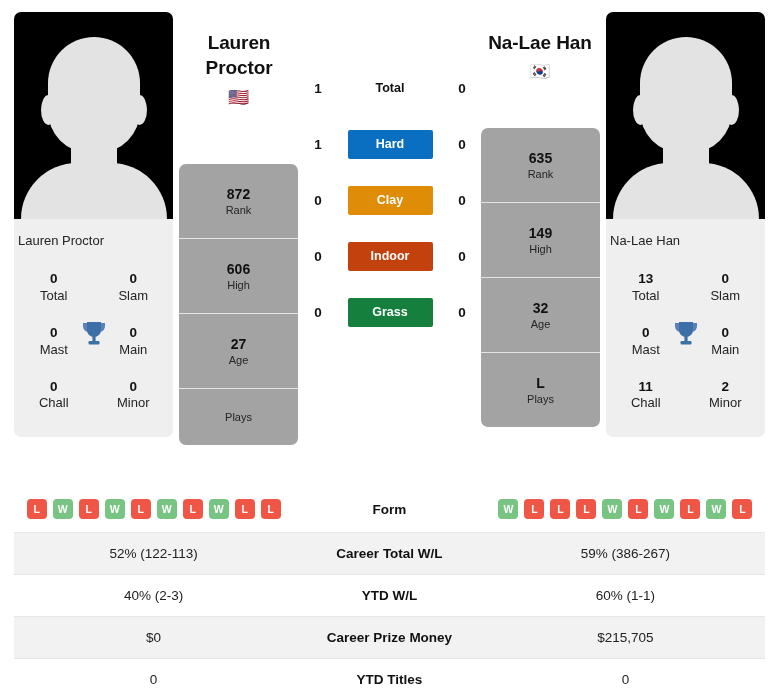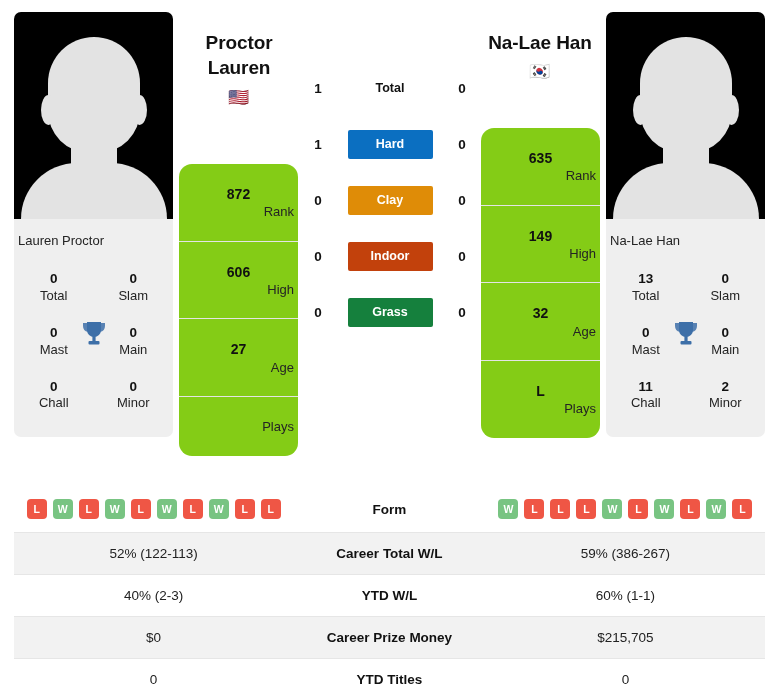--- a/index.html
+++ b/index.html
@@ -148,43 +148,42 @@
   .flag {
     font-size: 17px;
     line-height: 1;
     margin-top: 8px;
   }
 
   
   .stat-card {
     position: absolute;
     width: 119px;
-    background: #84cc16;
-    border-radius: 13px;
+    background: #a3a3a3;
+    border-radius: 7px;
     overflow: hidden;
   }
   .stat-card.left  { left: 179px; top: 164px; }
   .stat-card.right { left: 481px; top: 128px; }
   .stat-row {
     text-align: center;
     padding: 21px 4px 20px;
     border-bottom: 1px solid #e4e4e4;
   }
   .stat-row:last-child { border-bottom: none; }
   .stat-row .val {
     font-size: 14px;
     font-weight: bold;
     color: #111111;
     line-height: 1.3;
   }
   .stat-row .lab {
-    font-size: 13px;
+    font-size: 11px;
     color: #242424;
     line-height: 1.35;
-    text-align: right;
   }
   .stat-row .val:empty { display: none; }
 
   
   .surface-col {
     position: absolute;
     left: 305px;
     top: 60px;
     width: 170px;
   }
@@ -360,22 +359,22 @@
           <div class="lab">Chall</div>
         </div>
         <div class="title-cell">
           <div class="val">2</div>
           <div class="lab">Minor</div>
         </div>
       </div>
     </div>
 
     <div class="name-block left">
+      <div class="pname">Lauren</div>
       <div class="pname">Proctor</div>
-      <div class="pname">Lauren</div>
       <div class="flag">🇺🇸</div>
     </div>
 
     <div class="name-block right">
       <div class="pname">Na-Lae Han</div>
       <div class="flag">🇰🇷</div>
     </div>
 
     <div class="stat-card left">
       <div class="stat-row">

